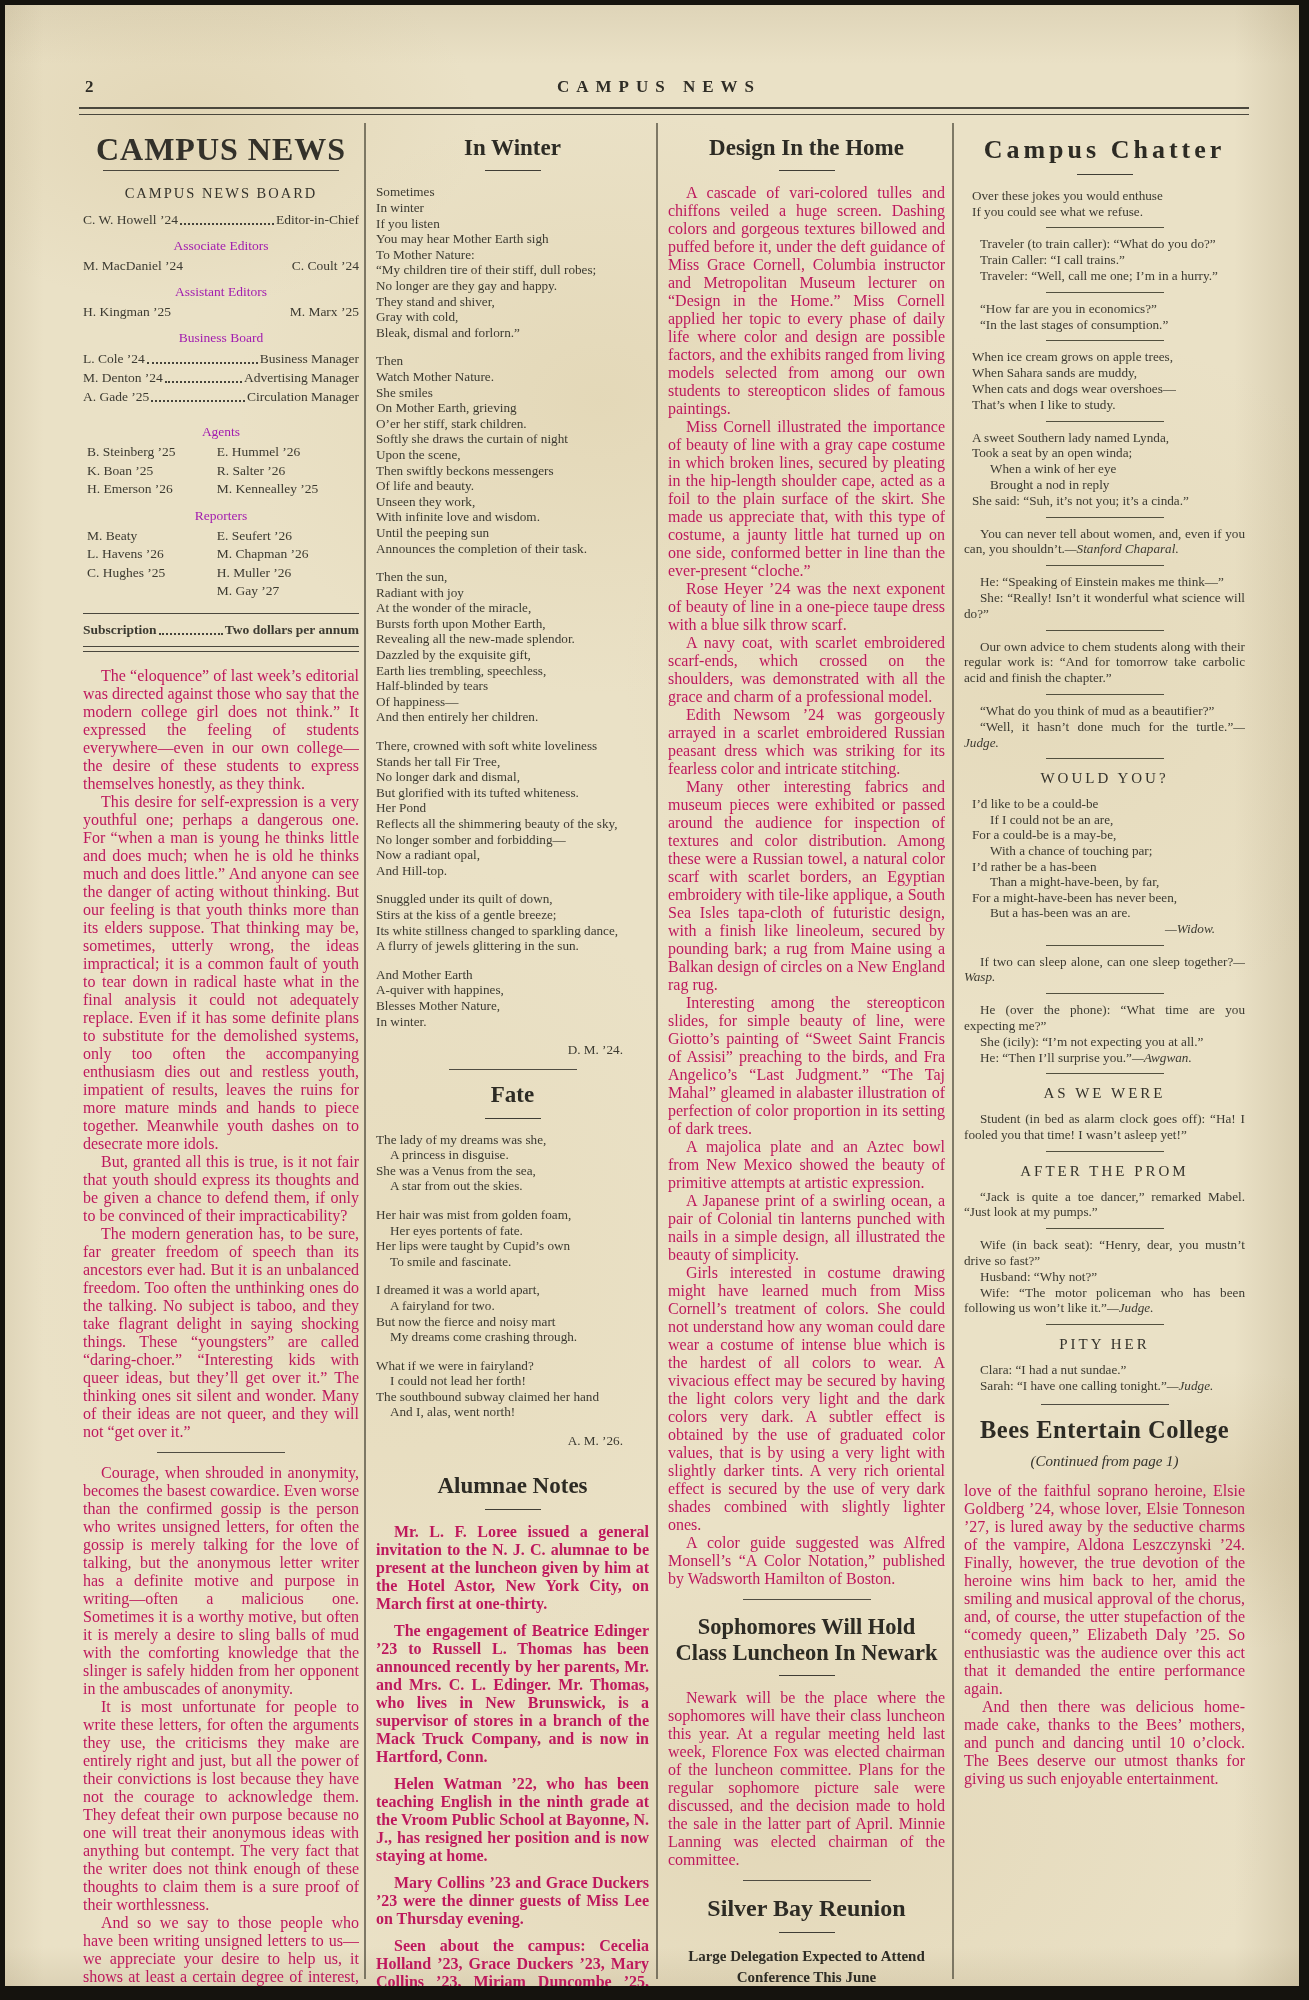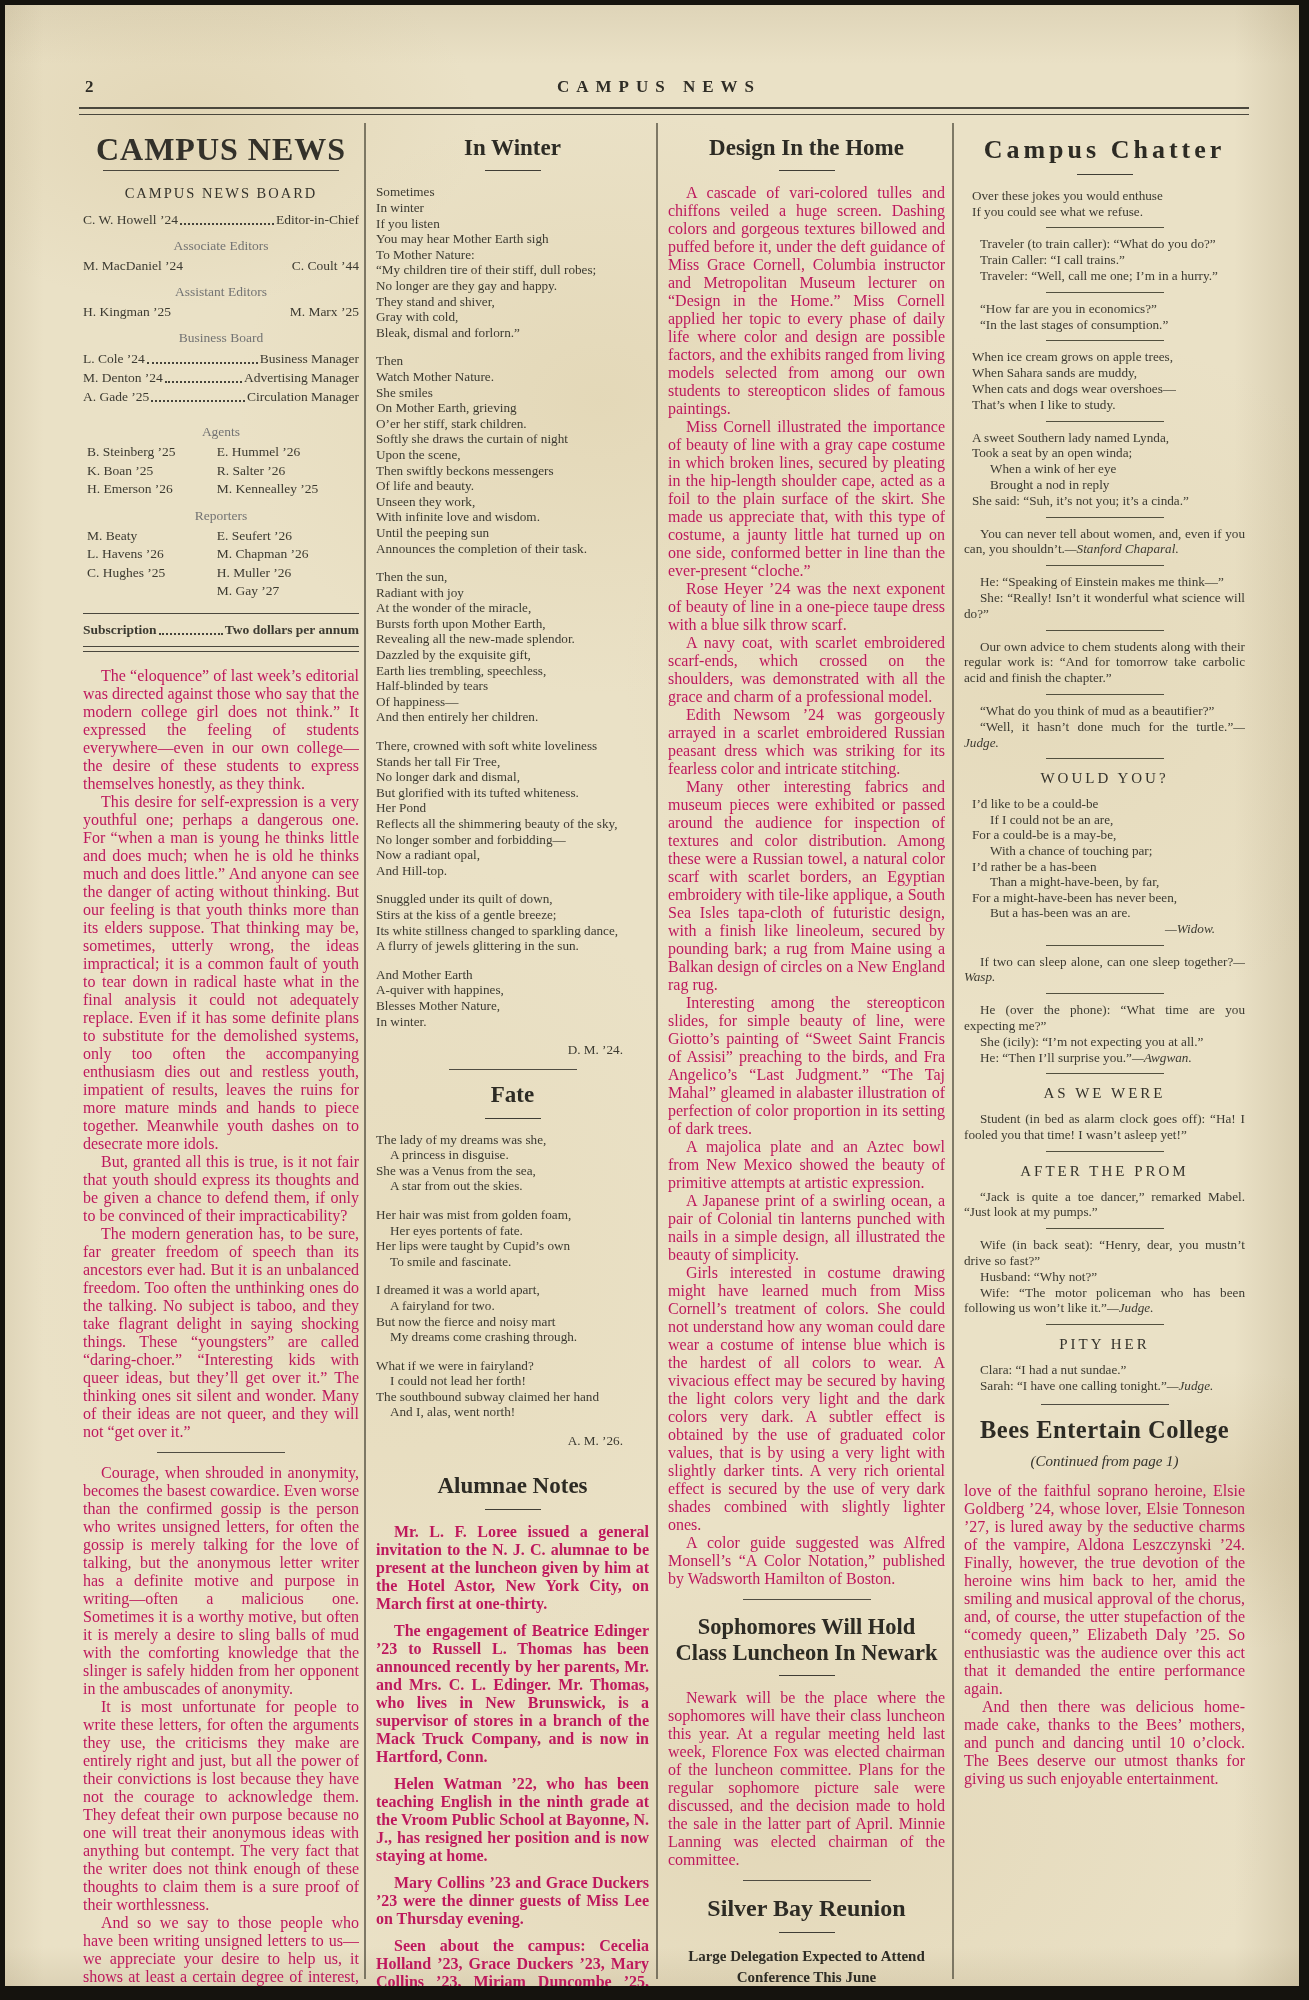--- a/index.html
+++ b/index.html
@@ -45,21 +45,21 @@
   .col4{left:959px;width:281px;}
 
   
   .mast-title{margin:10px 0 2px;text-align:center;font-size:32px;font-weight:bold;
     letter-spacing:1px;color:#33312a;}
   .mast-title-rule{width:236px;margin:2px auto 14px;border-top:1.5px solid #4a473d;}
   .board-heading{text-align:center;font-size:14.5px;letter-spacing:2px;color:#35332c;margin:4px 0 8px;}
   .leader-row{display:flex;align-items:baseline;font-size:13.5px;line-height:19px;}
   .leader-row .ll,.leader-row .lr{white-space:nowrap;}
   .leader-row .ldots{flex:1;border-bottom:2.2px dotted #45433a;align-self:flex-end;margin:0 2px 4px;}
-  .group-label{text-align:center;font-size:13.5px;margin:9px 0 3px;color:#737373;}
+  .group-label{text-align:center;font-size:13.5px;margin:9px 0 3px;color:#a21caf;}
   .spread-row{display:flex;justify-content:space-between;font-size:13.5px;line-height:18px;}
   .pair-row{display:flex;font-size:13.5px;line-height:18.5px;}
   .pair-row .pl{width:47%;padding-left:4px;}
   .pair-row .pr{flex:1;}
   .thin-rule{border-top:1.3px solid #4a473d;margin:12px 0 6px;}
   .sub-row{font-weight:bold;}
   .double-rule-small{height:4px;border-top:1.6px solid #4a473d;border-bottom:1.6px solid #4a473d;margin:7px 0 0;}
 
   
   .body-copy{font-size:16px;line-height:18px;text-align:justify;color:#be185d;}
@@ -121,21 +121,21 @@
       <div class="board-heading">CAMPUS NEWS BOARD</div>
       <div class="leader-row">
           <span class="ll">C. W. Howell ’24</span>
           <span class="ldots"></span>
           <span class="lr">Editor-in-Chief</span>
         </div>
       <div class="group-label">Associate Editors</div>
       <div>
           <div class="spread-row">
             <span class="pl">M. MacDaniel ’24</span>
-            <span class="pr">C. Coult ’44</span>
+            <span class="pr">C. Coult ’24</span>
           </div>
         </div>
       <div class="group-label">Assistant Editors</div>
       <div>
           <div class="spread-row">
             <span class="pl">H. Kingman ’25</span>
             <span class="pr">M. Marx ’25</span>
           </div>
         </div>
       <div class="group-label">Business Board</div>

